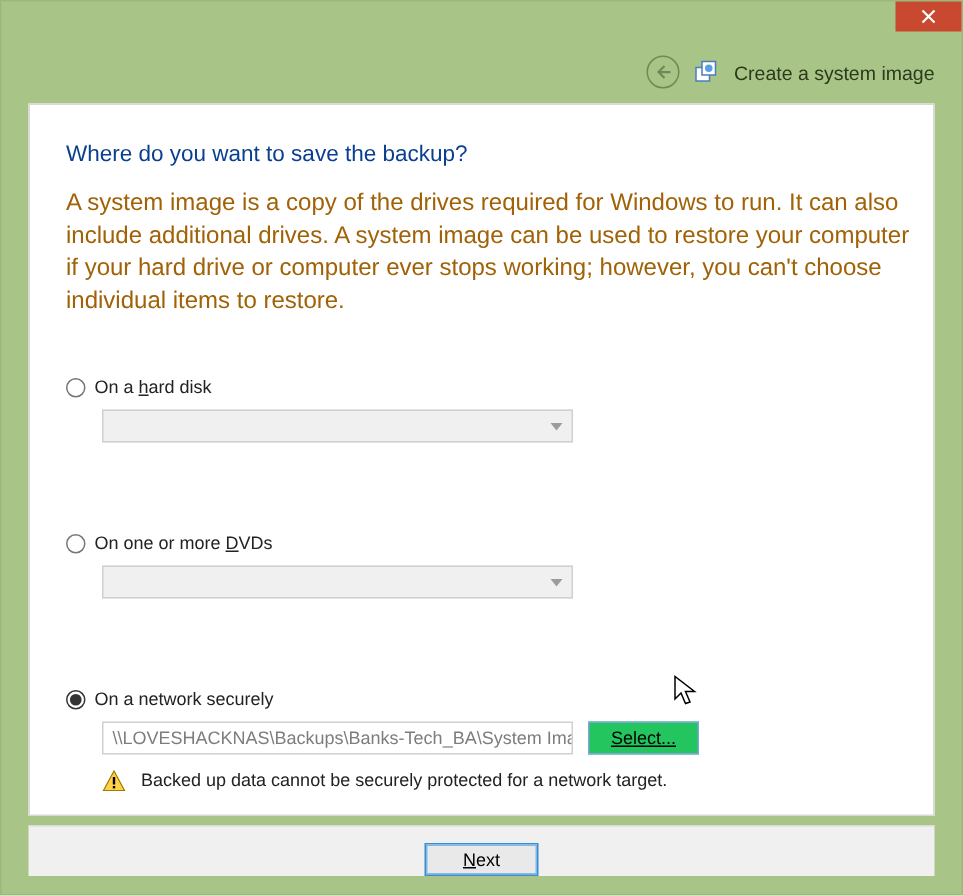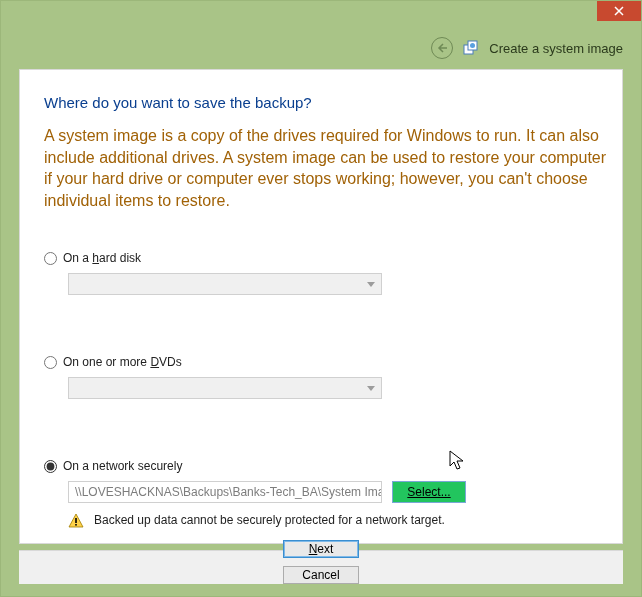--- a/index.html
+++ b/index.html
@@ -243,20 +243,19 @@
           <rect x="7.2" y="5" width="1.6" height="5" fill="#000"></rect>
           <rect x="7.2" y="11" width="1.6" height="1.6" fill="#000"></rect>
         </svg>
         <span>Backed up data cannot be securely protected for a network target.</span>
       </div>
     </div>
   </div>
 
   <div class="footer">
     <button class="btn primary"><span class="u">N</span><span>ext</span></button>
-    <button class="btn">Cancel</button>
   </div>
 
   <svg class="cursor" viewBox="0 0 18 22">
     <path d="M1 1 L1 16 L5 12 L8 19 L11 18 L8 11 L14 11 Z" fill="#fff" stroke="#000" stroke-width="1"></path>
   </svg>
 
 </div>
 
 </body></html>

